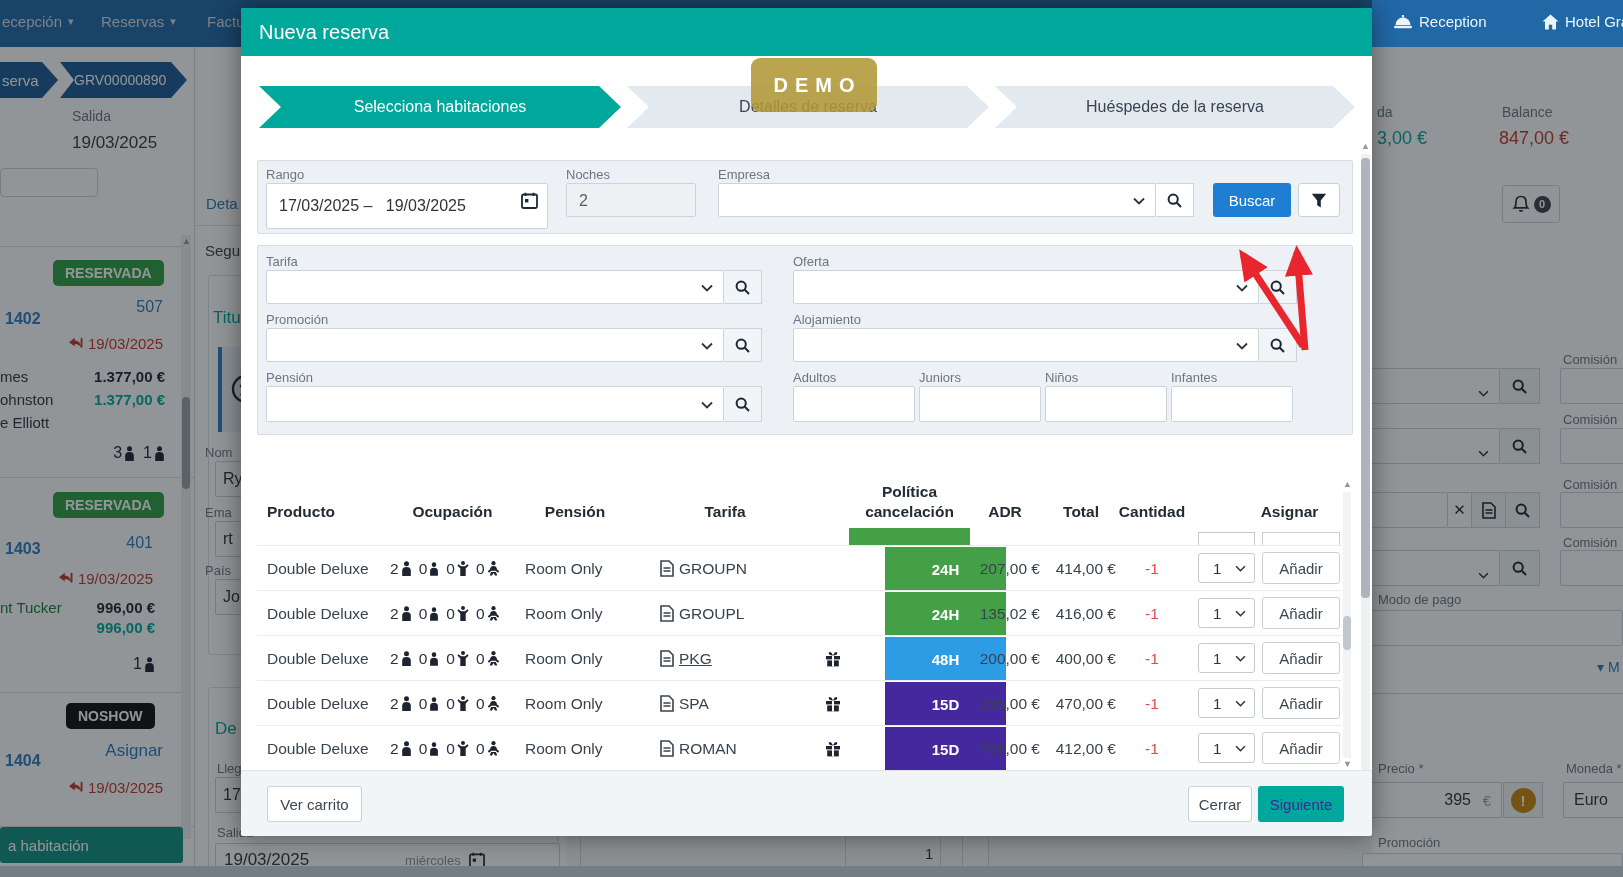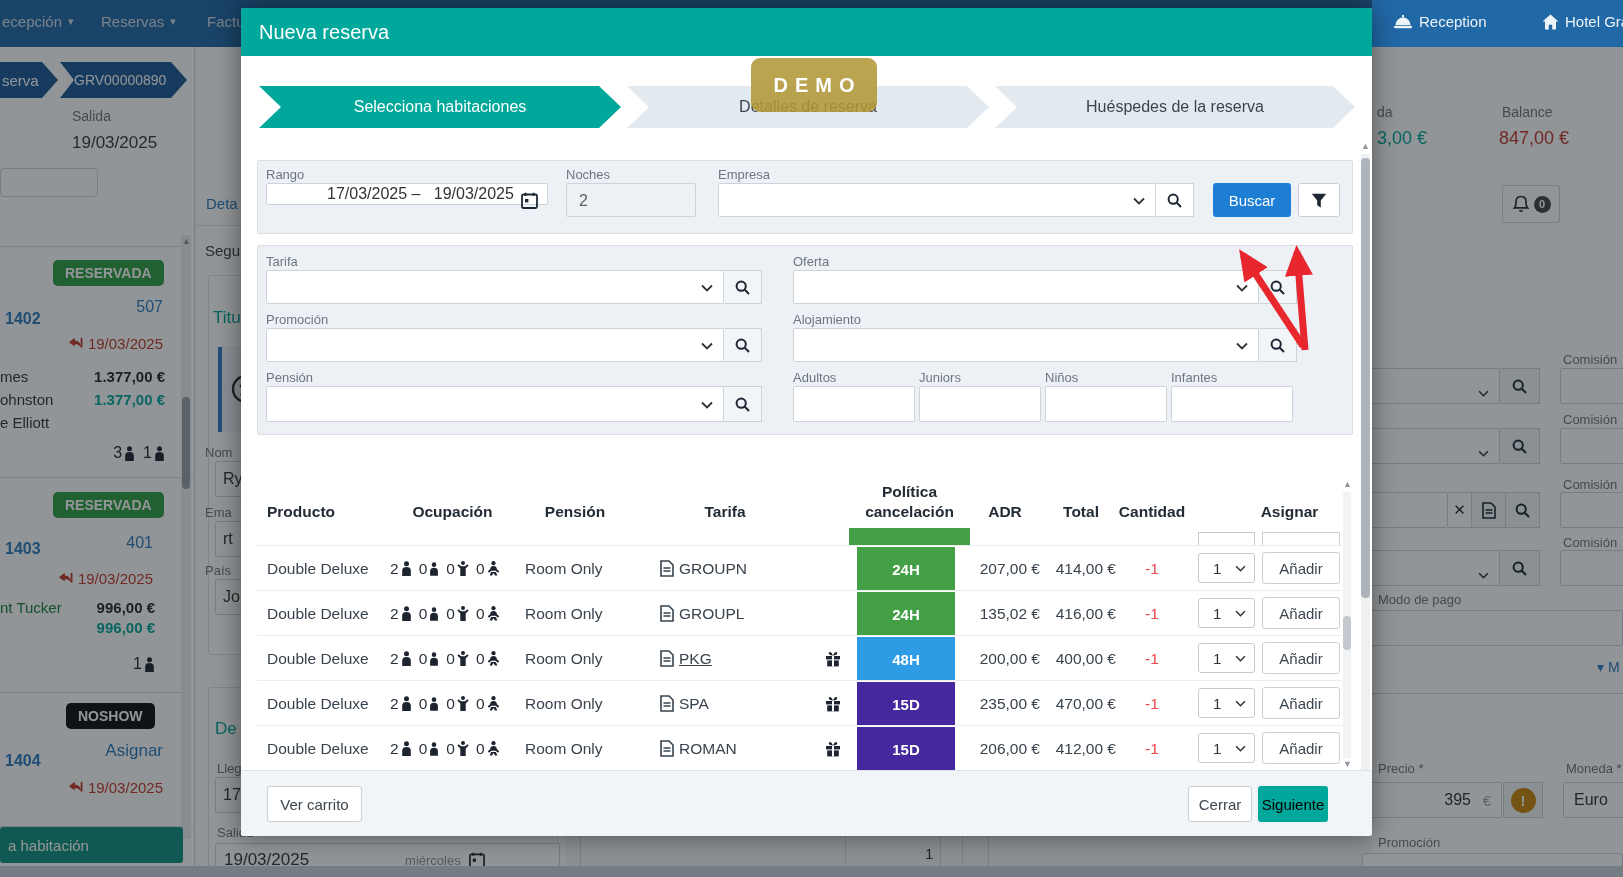--- a/index.html
+++ b/index.html
@@ -34,21 +34,21 @@
   .step.active { background:#00a79b; color:#fff; }
   .panel { position:absolute; left:16px; width:1096px; background:#edf1f5; border:1px solid #d8dee3; border-radius:2px; }
   .demo { position:absolute; left:510px; top:50px; width:126px; height:54px; background:rgba(178,151,56,.88);
           border-radius:9px; display:flex; align-items:center; justify-content:center;
           color:#fff; font-weight:bold; font-size:20px; letter-spacing:7px; padding-left:7px; }
   
   #rtable { position:absolute; left:16px; top:447px; width:1085px; height:315px; font-size:15.5px; color:#39434e; }
   .thead-label { position:absolute; bottom:24px; font-weight:bold; color:#232c35; text-align:center; line-height:1.25; }
   .trow { position:relative; height:45px; border-top:1px solid #e9edf0; }
   .cell { position:absolute; top:0; height:45px; display:flex; align-items:center; }
-  .policy { position:absolute; top:1px; height:44px; width:98px; left:600px; display:flex; align-items:center;
+  .policy { position:absolute; top:1px; height:44px; width:121px; left:628px; display:flex; align-items:center;
             justify-content:center; color:#fff; font-weight:bold; font-size:15px; }
   .qtysel { position:absolute; left:941px; top:7px; width:57px; height:30px; background:#fff; border:1px solid #c3cbd1;
             border-radius:3px; display:flex; align-items:center; justify-content:space-between; padding:0 8px 0 14px;
             font-size:15px; color:#333; }
   .addbtn { position:absolute; left:1005px; top:6px; width:78px; height:32px; background:#fff; border:1px solid #c9d0d6;
             border-radius:3px; display:flex; align-items:center; justify-content:center; font-size:15px; color:#3c4650; }
   .btn { display:flex; align-items:center; justify-content:center; border-radius:3px; font-size:15px; }
   
   #dim { position:absolute; left:0; top:0; width:1623px; height:877px; background:rgba(18,23,28,.46); z-index:5; }
   .scroll-tri { color:#8f979e; font-size:9px; line-height:9px; }
@@ -342,21 +342,21 @@
   <div class="step" style="left:386px;width:362px;">
         <span>Detalles de reserva</span>
       </div>
 
   <div class="demo">
         <span>DEMO</span>
       </div>
 
   <div class="panel" style="top:152px;height:74px;">
     <div class="a lbl" style="left:8px;top:6px;">Rango</div>
-    <div class="a inp flexc" style="left:8px;top:22px;width:282px;height:22px;padding-left:48px;">
+    <div class="a inp flexc" style="left:8px;top:22px;width:282px;height:46px;">
       <span style="margin-left:12px;font-size:16px;color:#333;white-space:pre;">17/03/2025 –   19/03/2025</span>
       <svg class="a" style="right:9px;top:8px;" width="17" height="17" viewBox="0 0 17 17">
         <rect x="1" y="2.5" width="15" height="13.5" rx="1.5" fill="none" stroke="#1d2733" stroke-width="1.8"></rect>
         <path d="M4.5 0.8 V4 M12.5 0.8 V4" stroke="#1d2733" stroke-width="1.8"></path>
         <rect x="4" y="7" width="3.4" height="3.4" fill="#1d2733"></rect>
       </svg>
     </div>
     <div class="a lbl" style="left:308px;top:6px;">Noches</div>
     <div class="a inp" style="left:308px;top:22px;width:130px;height:34px;background:#eef1f3;">
       <span class="a" style="left:12px;top:8px;font-size:16px;color:#555e66;">2</span>
@@ -777,21 +777,21 @@
   </div>
   <div class="a scroll-tri" style="left:1120px;top:784px;">▼</div>
 
   <div class="a" style="left:0;top:762px;width:1131px;height:66px;background:#f1f5f8;border-top:1px solid #dde3e8;border-radius:0 0 3px 3px;">
     <div class="a btn" style="left:26px;top:15px;width:95px;height:36px;background:#fff;border:1px solid #c9d0d6;color:#3c4650;">
           <span>Ver carrito</span>
         </div>
     <div class="a btn" style="left:947px;top:15px;width:64px;height:36px;background:#fff;border:1px solid #c9d0d6;color:#3c4650;">
           <span>Cerrar</span>
         </div>
-    <div class="a btn" style="left:1017px;top:15px;width:70px;height:36px;background:#00a79b;color:#000000;">
+    <div class="a btn" style="left:1017px;top:15px;width:86px;height:36px;background:#00a79b;color:#4c1d95;">
           <span>Siguiente</span>
         </div>
   </div>
 </div>
 
 <svg class="a" style="left:0;top:0;z-index:30;pointer-events:none;" width="1623" height="877" viewBox="0 0 1623 877">
   <defs>
     <marker id="ah" markerWidth="4.6" markerHeight="4" refX="3.4" refY="2" orient="auto" markerUnits="strokeWidth">
       <path d="M0,0 L4.4,2 L0,4 Z" fill="#e8262d"></path>
     </marker>

